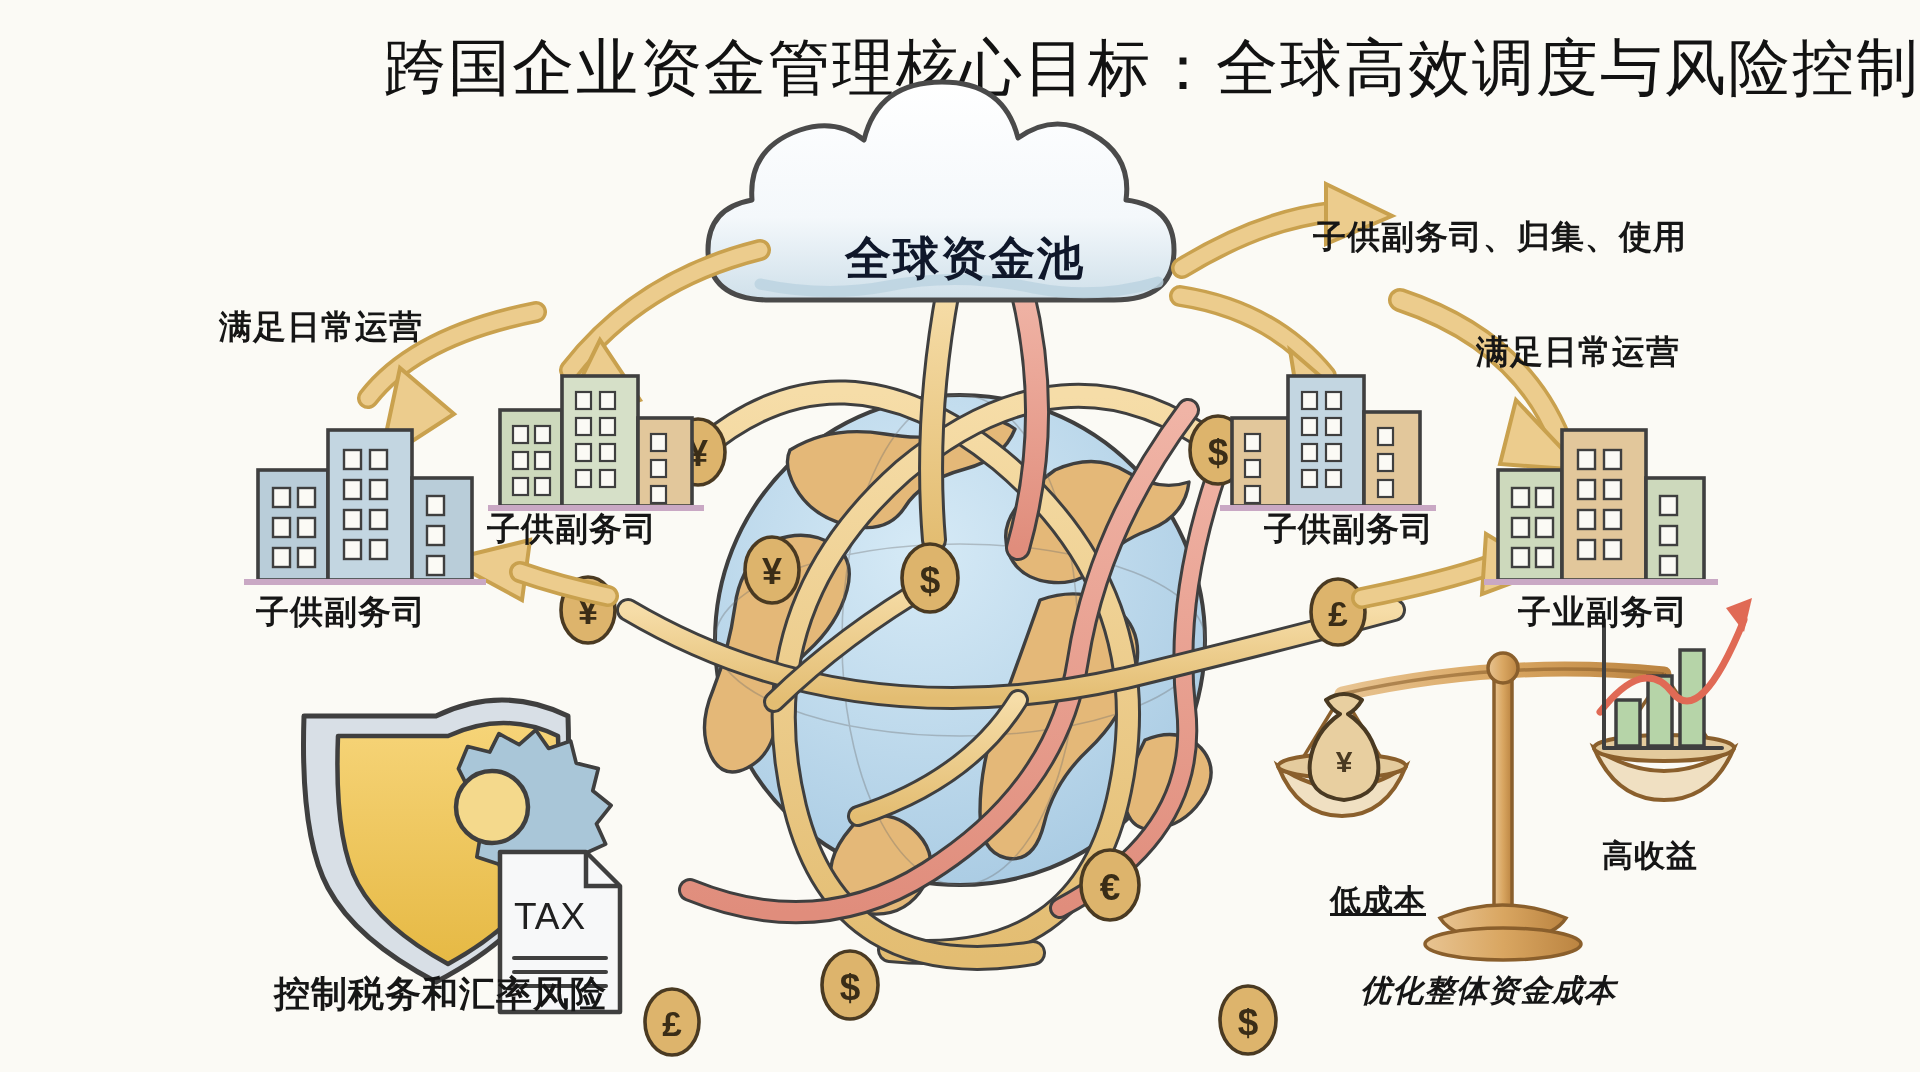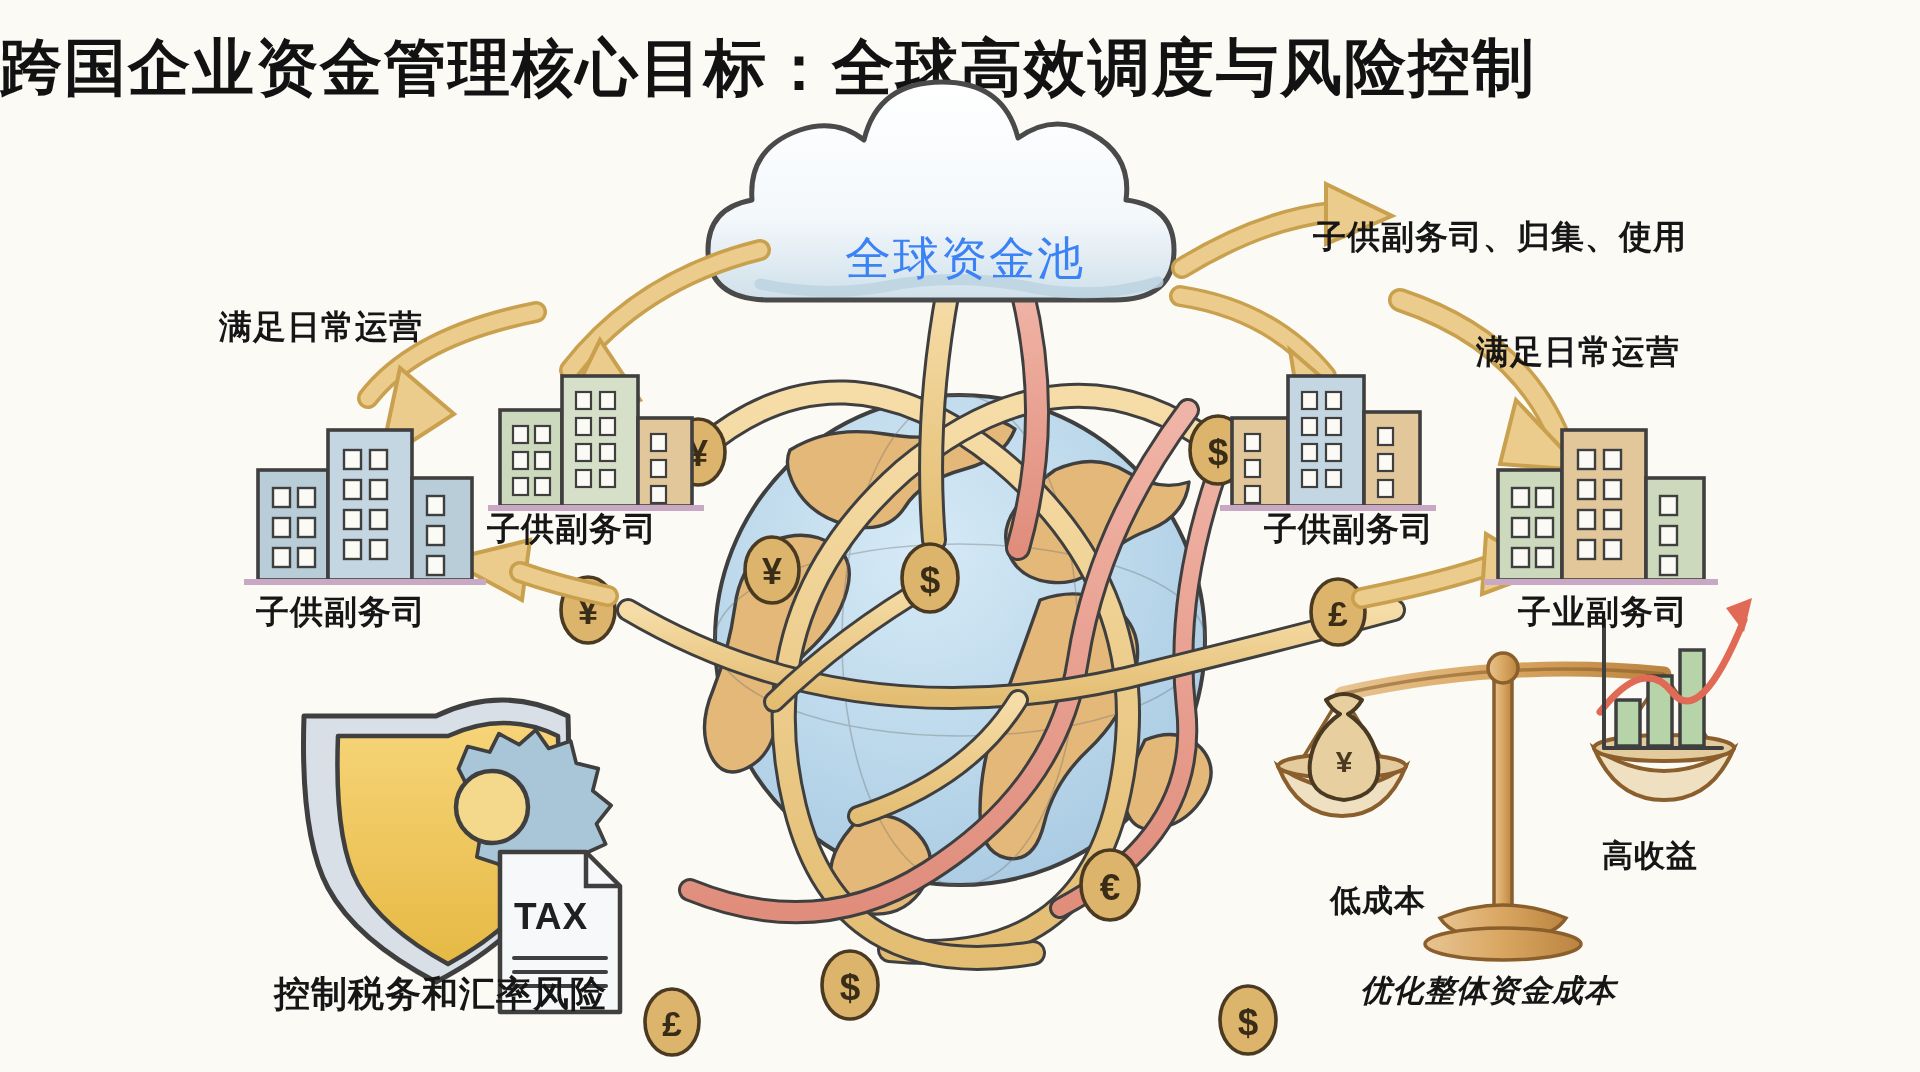--- a/index.html
+++ b/index.html
@@ -7,40 +7,40 @@
   body{
     width:1920px;height:1072px;overflow:hidden;
     background:#fbfaf5;
     font-family:"Liberation Sans","DejaVu Sans",sans-serif;
     position:relative;
   }
   #stage{position:absolute;inset:0;}
   .abs{position:absolute;}
   .ttl{
     position:absolute;left:0;right:0;top:26px;
-    text-align:left;
-    font-size:62px;font-weight:bold;letter-spacing:2px;
+    text-align:right;
+    font-size:62px;font-weight:normal;letter-spacing:2px;
     color:#121212;
     font-family:"Liberation Sans","DejaVu Sans",sans-serif;
     white-space:nowrap;
   }
   .lbl{
     position:absolute;
     font-size:33px;font-weight:bold;color:#161616;
     white-space:nowrap;
     letter-spacing:1px;
   }
   .cloudlabel{
     position:absolute;
-    font-size:46px;font-weight:normal;color:#3b82f6;
+    font-size:46px;font-weight:bold;color:#0f172a;
     white-space:nowrap;letter-spacing:2px;
   }
   .taxword{
     position:absolute;
-    font-size:37px;font-weight:bold;color:#202020;
+    font-size:37px;font-weight:normal;color:#202020;
     letter-spacing:1px;
   }
   svg{display:block;}
   .nosel{user-select:none;}
 </style>
 </head>
 <body style="background: rgb(251, 250, 245);">
 
 <div id="stage">
 
@@ -399,21 +399,21 @@
   <div class="lbl nosel" style="left:1476px;top:330px;">满足日常运营</div>
 
   <div class="lbl nosel" style="left:487px;top:507px;">子供副务司</div>
 
   <div class="lbl nosel" style="left:256px;top:590px;">子供副务司</div>
 
   <div class="lbl nosel" style="left:1264px;top:507px;">子供副务司</div>
 
   <div class="lbl nosel" style="left:1518px;top:590px;">子业副务司</div>
 
-  <div class="lbl nosel" style="left:1330px;top:880px;font-size:31px;">低成本</div>
+  <div class="lbl nosel" style="left:1330px;top:880px;font-size:31px;text-decoration:underline;">低成本</div>
 
   <div class="lbl nosel" style="left:1602px;top:835px;font-size:31px;">高收益</div>
 
   <div class="taxword nosel" style="left:514px;top:896px;">TAX</div>
 
   <div class="lbl nosel" style="left:274px;top:970px;font-size:36px;text-align:right;">控制税务和汇率风险</div>
 
   <div class="lbl nosel" style="left:1360px;top:970px;font-size:31px;font-style:italic;">优化整体资金成本</div>
 
 </div>

